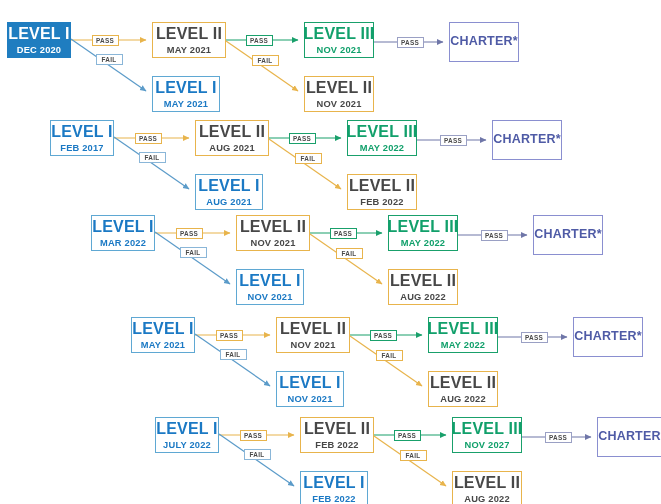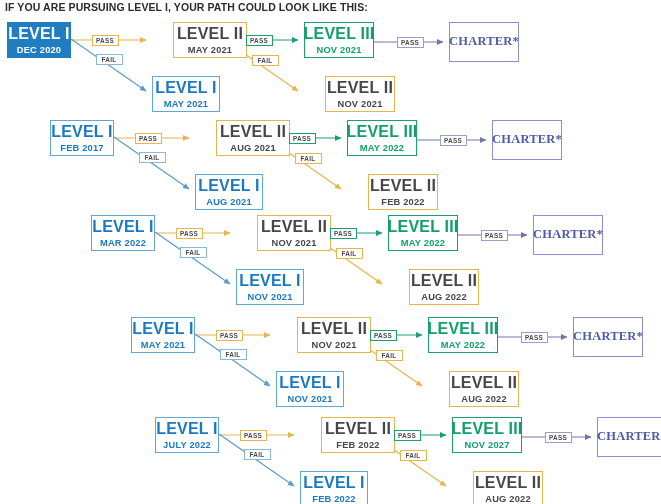--- a/index.html
+++ b/index.html
@@ -29,49 +29,48 @@
 
   
   .n-start{background:#1f7dc0;border-color:#1f7dc0;}
   .n-start .t1,.n-start .t2{color:#ffffff;}
 
   
   .n-l1{border-color:#5fa8d3;}
   .n-l1 .t1,.n-l1 .t2{color:#1b79c4;}
 
   
-  .n-l2{border-color:#e8b44c;margin-left:21px;}
+  .n-l2{border-color:#e8b44c;}
   .n-l2 .t1,.n-l2 .t2{color:#474747;}
 
   
   .n-l3{border-color:#19a06b;}
   .n-l3 .t1,.n-l3 .t2{color:#11a06b;}
 
   
   .n-ch{border-color:#8a8fd0;}
-  .n-ch .t1{color:#4f5ba6;font-size:12.5px;font-family:Liberation Serif, serif;}
+  .n-ch .t1{color:#4f5ba6;font-size:12.5px;}
 
   .tag{
     position:absolute;box-sizing:border-box;background:#ffffff;
     border:1px solid #999;
     font-size:6.4px;font-weight:bold;letter-spacing:.25px;color:#4a4a4a;
     display:flex;align-items:center;justify-content:center;
     height:11px;width:27px;
   }
   .tag-gold{border-color:#e8b44c;}
   .tag-blue{border-color:#8ab6d8;}
   .tag-green{border-color:#19a06b;}
   .tag-grey{border-color:#9aa0c4;}
 </style>
 </head>
 <body>
 
 <div id="stage">
 
-  <div id="headline">IF YOU ARE PURSUING LEVEL I, YOUR PATH COULD LOOK LIKE THIS:</div>
 
   <svg id="wires" viewBox="0 0 661 504">
     <defs>
       <marker id="ah-gold" markerWidth="6" markerHeight="6" refX="5" refY="3" orient="auto">
         <path d="M0,0.6 L5.4,3 L0,5.4 Z" fill="#e8b44c"></path>
       </marker>
       <marker id="ah-blue" markerWidth="6" markerHeight="6" refX="5" refY="3" orient="auto">
         <path d="M0,0.6 L5.4,3 L0,5.4 Z" fill="#5b9bc9"></path>
       </marker>
       <marker id="ah-green" markerWidth="6" markerHeight="6" refX="5" refY="3" orient="auto">

